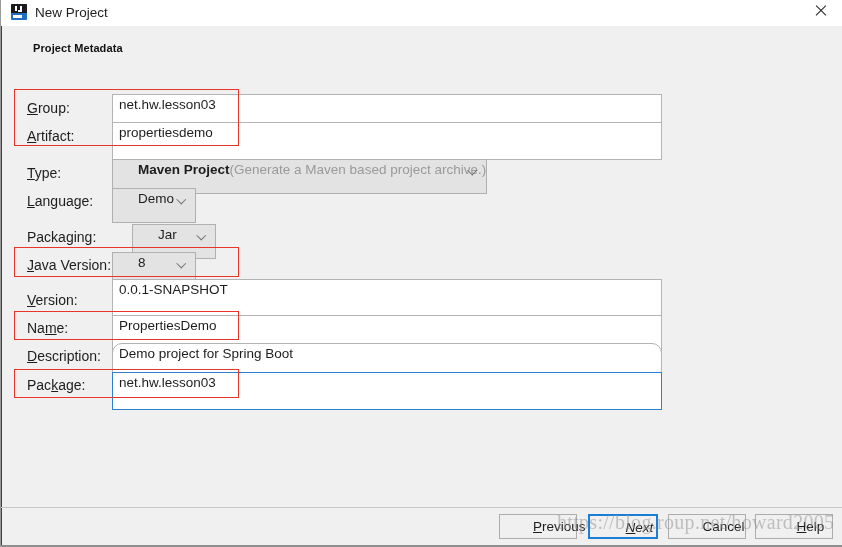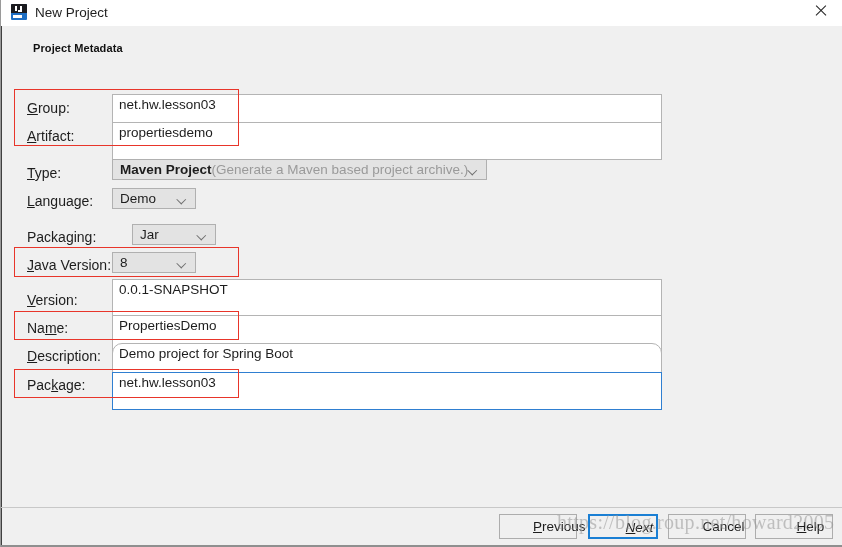--- a/index.html
+++ b/index.html
@@ -159,24 +159,24 @@
   }
   .text-input.focused {
     border: 1.5px solid #2f7fd1;
   }
 
   .combo {
     position: absolute;
     box-sizing: border-box;
     background: #e3e3e3;
     border: 1px solid #b0b0b0;
-    height: 21px;
+    height: 35px;
     font-size: 13.5px;
     color: #1d1d1d;
-    padding-left: 7px;
+    padding-left: 25px;
     line-height: 19px;
     white-space: nowrap;
     overflow: hidden;
   }
   .combo .combo-hint {
     color: #9a9a9a;
   }
   .combo .chev {
     position: absolute;
     right: 9px; top: 7px;

